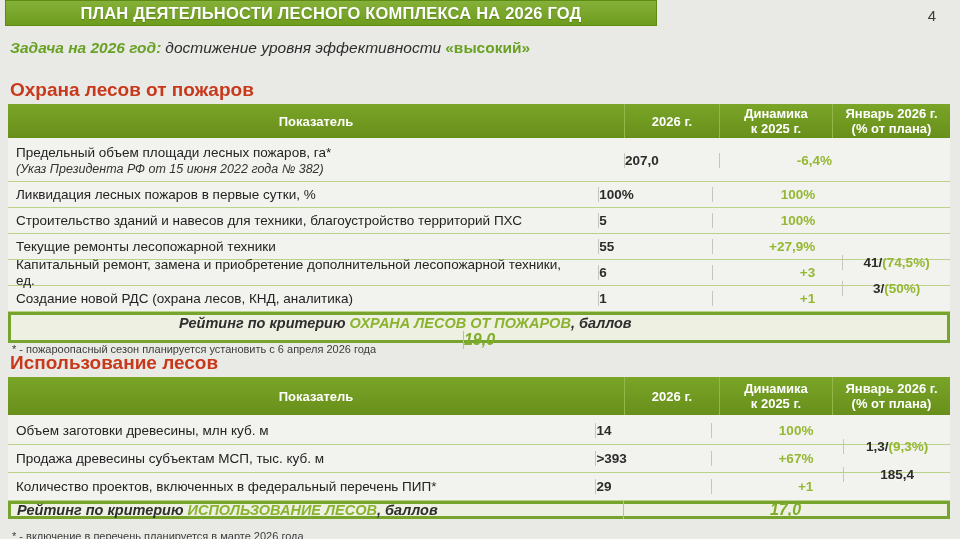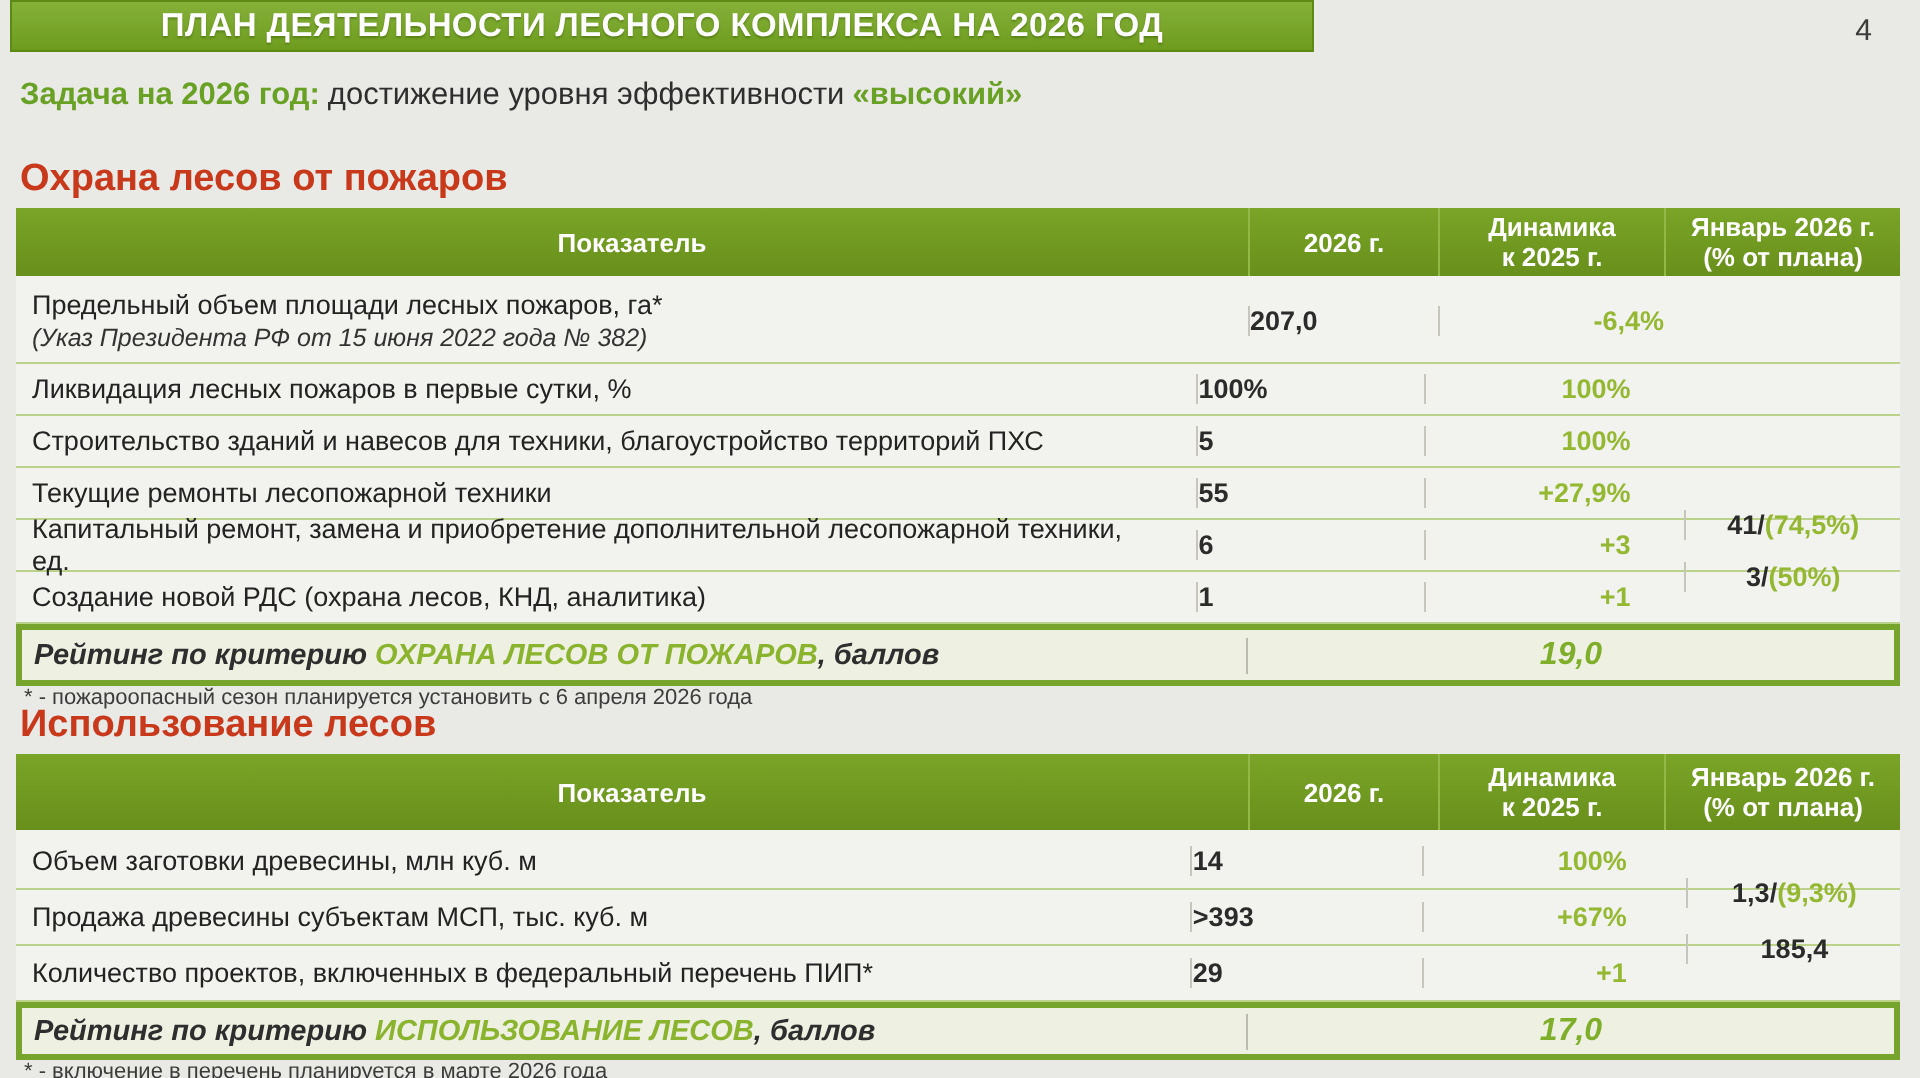--- a/index.html
+++ b/index.html
@@ -13,21 +13,21 @@
     position:absolute;top:0;left:5px;width:652px;height:26px;
     background:linear-gradient(#85b039,#6d9c1d);
     border:1px solid #5d8a14;box-sizing:border-box;
     color:#fff;font-weight:bold;font-size:16.5px;
     display:flex;align-items:center;justify-content:center;
     letter-spacing:.2px;text-shadow:0 1px 1px rgba(60,90,10,.45);
   }
   .page-num{position:absolute;top:7px;right:24px;font-size:15px;color:#3c3c3c;}
   .subtitle{position:absolute;top:37px;left:10px;font-size:15.5px;color:#2e2e2e;line-height:22px;}
   .subtitle .g{color:#69a124;font-weight:bold;}
-  .subtitle .sp{margin-right:4px;}
+  .subtitle .sp{margin-right:4px;font-style:italic;}
   .section-title{position:absolute;left:10px;font-size:19px;font-weight:bold;color:#c8391c;}
   #sec1-title{top:79px;}
   #sec2-title{top:352px;}
 
   .tbl{position:absolute;left:8px;width:942px;box-sizing:border-box;}
   #tbl1{top:104px;}
   #tbl2{top:377px;}
 
   .thead{
     display:flex;background:linear-gradient(#7aa527,#688f1b);
@@ -54,22 +54,22 @@
   .cell-year{width:95px;text-align:left;font-weight:bold;color:#2b2b2b;border-left:1px solid #c6c6bd;box-sizing:border-box;}
   .cell-dyn{width:113px;text-align:right;font-weight:bold;color:#95b833;border-left:1px solid #c6c6bd;box-sizing:border-box;}
   .cell-jan{width:118px;text-align:center;font-weight:bold;color:#2b2b2b;border-left:1px solid #c6c6bd;box-sizing:border-box;margin-top:32px;}
   .jan-accent{color:#95b833;}
 
   .rating{
     display:flex;align-items:center;box-sizing:border-box;
     border:3px solid #76a42c;background:#eef0e2;
     font-weight:bold;font-style:italic;
   }
-  #tbl1 .rating{height:31px;}
-  #tbl2 .rating{height:29px;}
+  #tbl1 .rating{height:31px;flex-direction:column;}
+  #tbl2 .rating{height:18px;}
   .rating-label{width:612px;padding-left:6px;font-size:14.5px;color:#2e2e2e;box-sizing:border-box;}
   .rating-criterion{color:#8ab32e;}
   .rating-value{flex:1;text-align:center;font-size:16px;color:#7fae2a;border-left:1px solid #bbbbb2;box-sizing:border-box;}
 
   .footnote{position:absolute;left:12px;font-size:11px;color:#3c3c3c;}
   #fn1{top:343px;}
   #fn2{top:530px;}
 </style>
 </head>
 <body>

